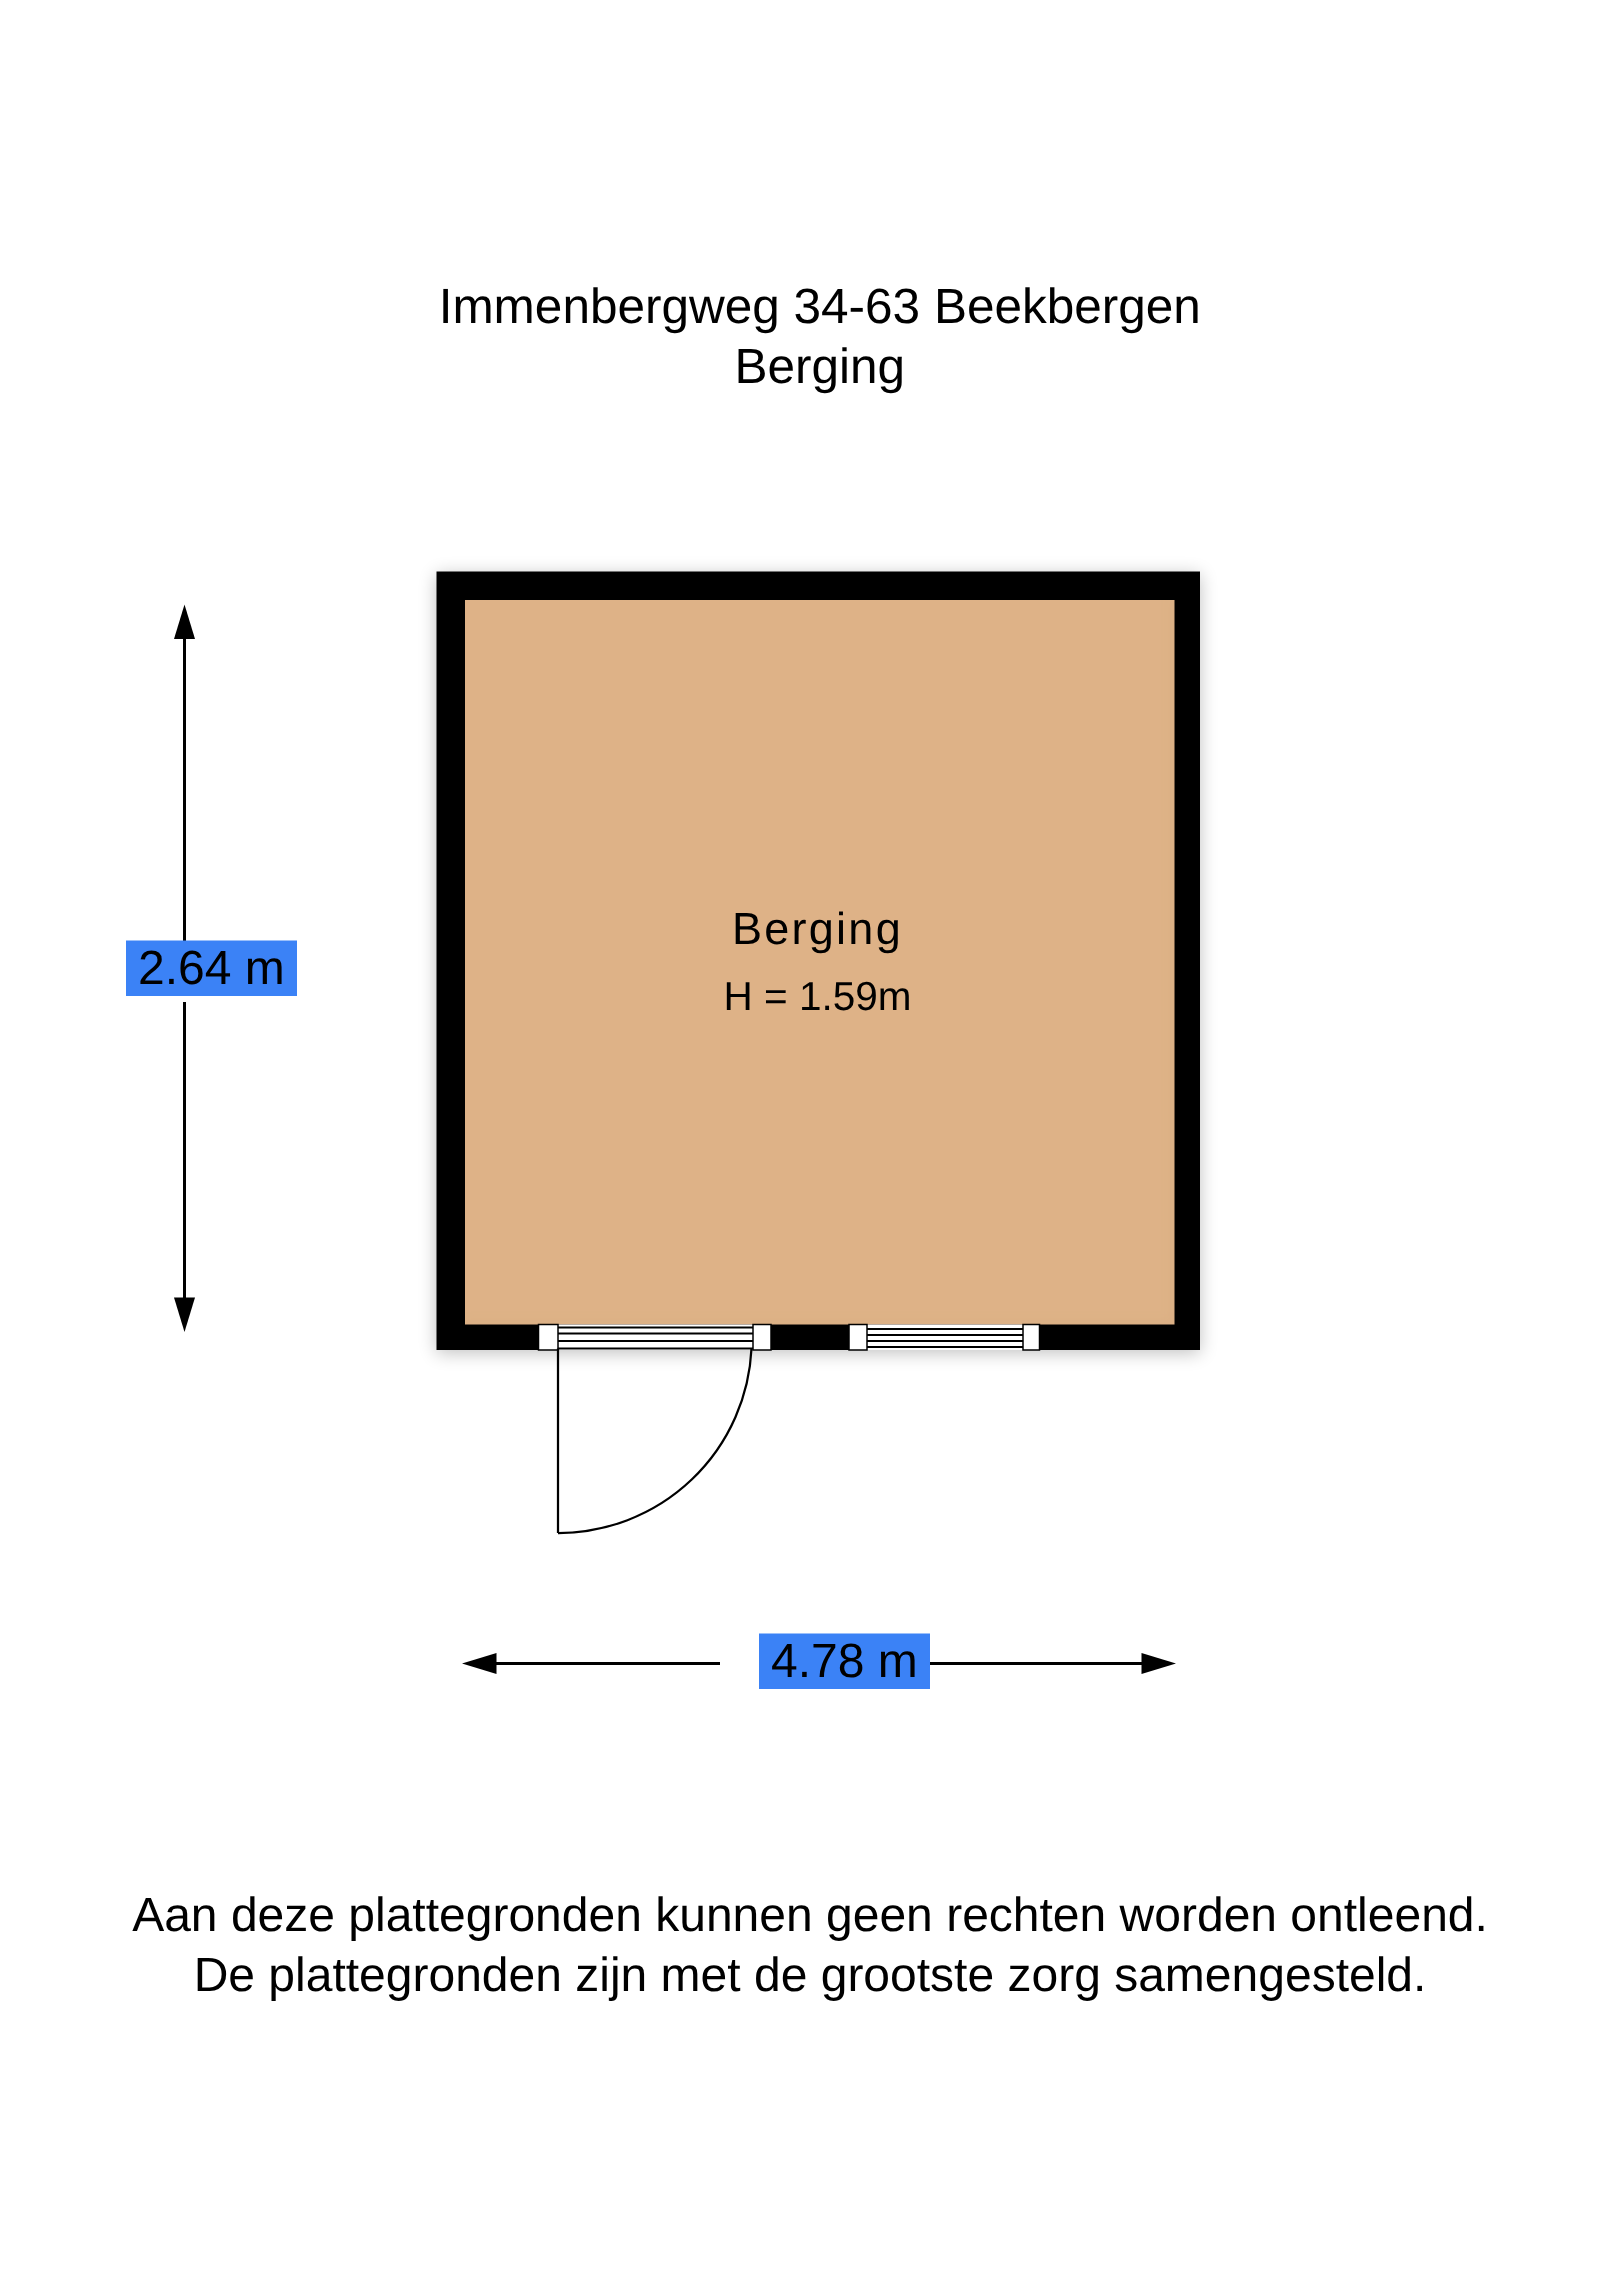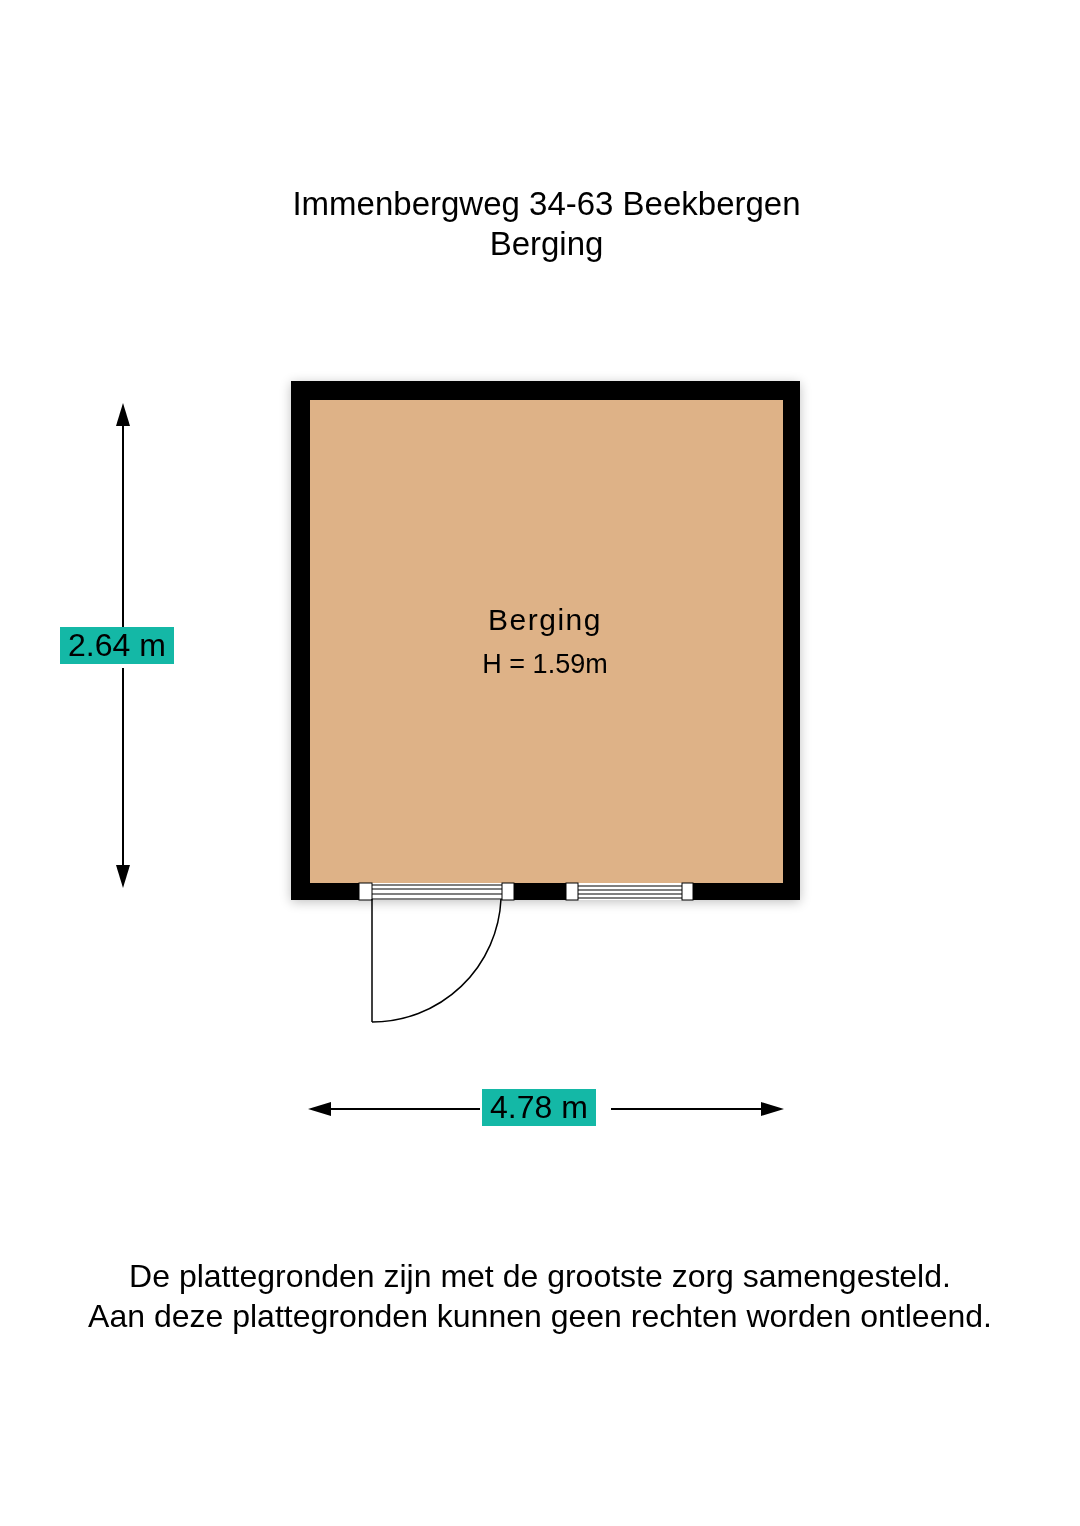--- a/index.html
+++ b/index.html
@@ -43,22 +43,23 @@
       letter-spacing: 1.5px;
     }
     .room-height {
       top: 649px;
       font-size: 27px;
     }
     .dim-label {
       position: absolute;
       font-size: 32px;
       white-space: nowrap;
-      background: #14b8a6;
+      background: #3b82f6;
       padding: 0 8px;
+      margin-left: 24px;
     }
     .dim-vertical {
       left: 60px;
       top: 627px;
     }
     .dim-horizontal {
       left: 482px;
       top: 1089px;
     }
     .disclaimer {
@@ -150,15 +151,15 @@
   </g>
 </svg>
 
 <div class="room-label room-name">Berging</div>
 <div class="room-label room-height">H = 1.59m</div>
 
 <div class="dim-label dim-vertical">2.64 m</div>
 <div class="dim-label dim-horizontal">4.78 m</div>
 
 <div class="disclaimer">
+  <div>Aan deze plattegronden kunnen geen rechten worden ontleend.</div>
   <div>De plattegronden zijn met de grootste zorg samengesteld.</div>
-  <div>Aan deze plattegronden kunnen geen rechten worden ontleend.</div>
 </div>
 
 </body></html>

